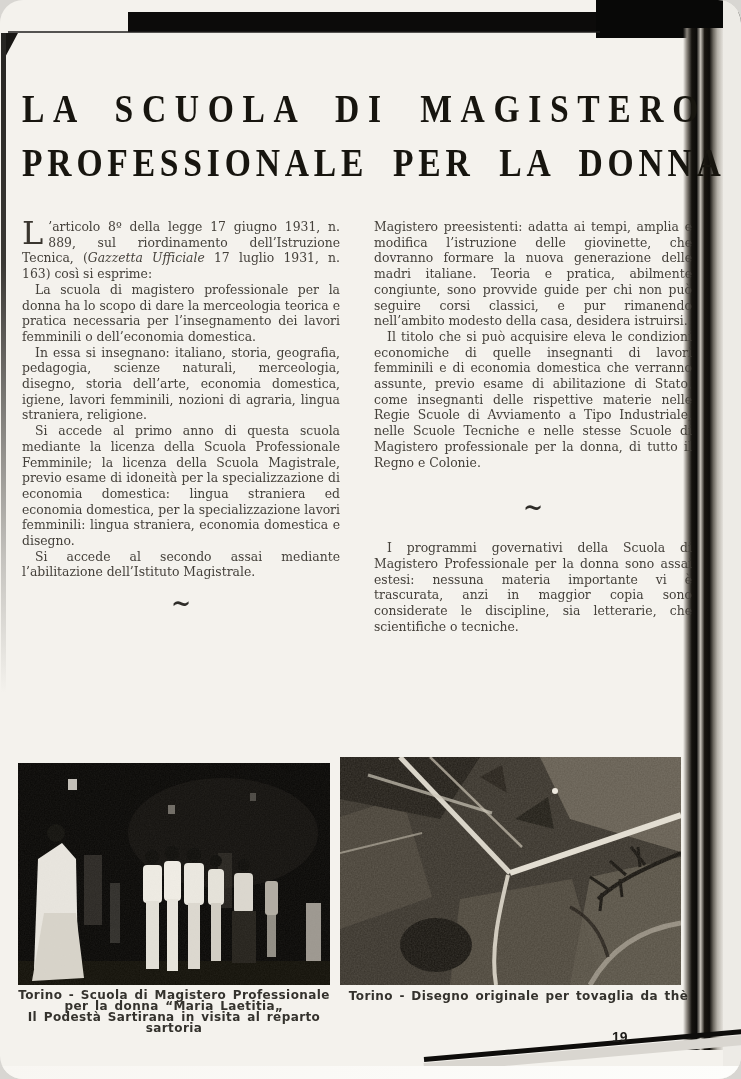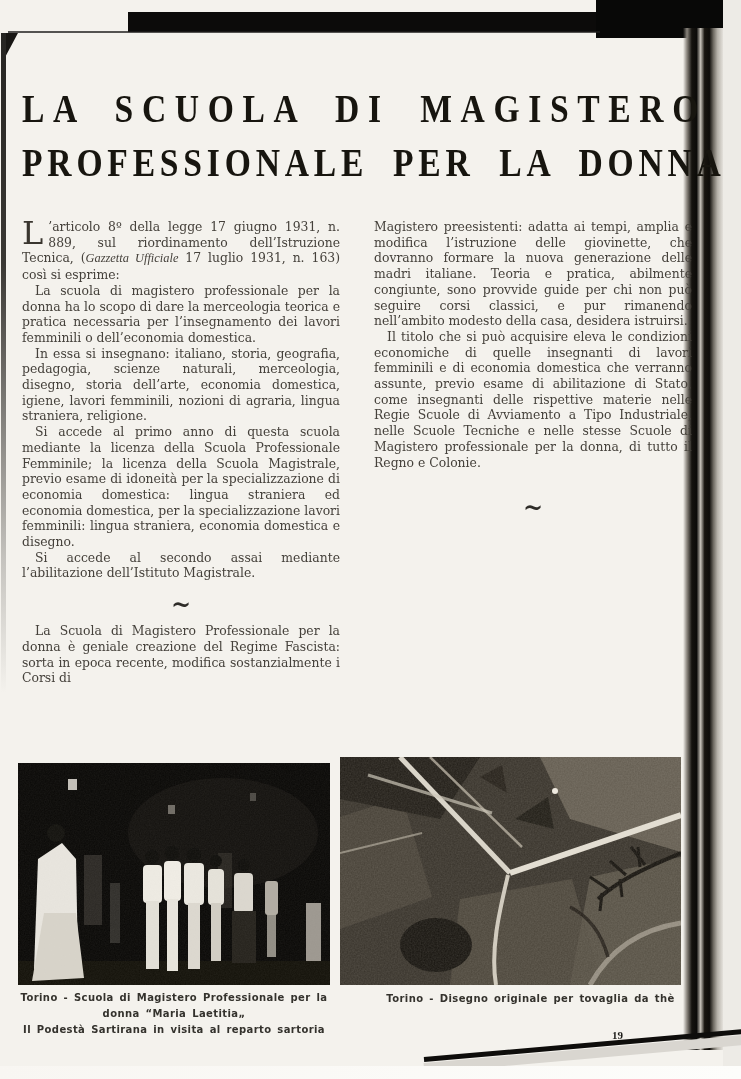--- a/index.html
+++ b/index.html
@@ -1,17 +1,17 @@
 <!DOCTYPE html>
 <html><head>
 <meta charset="utf-8">
 <style>
   html,body{margin:0;padding:0;background:#d8d6d2;}
   #scan{position:relative;width:741px;height:1079px;background:var(--paper,#f4f2ed);overflow:hidden;
-        font-family:"DejaVu Serif",serif;}
+        font-family:"DejaVu Serif",serif;border-radius:23px;}
   
   .top-bar{position:absolute;left:128px;top:12px;width:613px;height:20px;background:#0c0b0a;}
   .top-corner-block{position:absolute;left:596px;top:0;width:127px;height:38px;background:#080807;}
   .top-edge-line{position:absolute;left:8px;top:31px;width:592px;height:2px;background:#1f1e1c;opacity:.75;}
   .left-edge{position:absolute;left:1px;top:33px;width:5px;height:660px;
              background:linear-gradient(to bottom,#262522 0%,#3a3834 35%,rgba(58,56,52,.25) 80%,rgba(58,56,52,0) 100%);}
   .left-corner-wedge{position:absolute;left:2px;top:33px;width:16px;height:30px;background:#181714;
              clip-path:polygon(0 0,100% 0,0 100%);}
   .right-stripes{position:absolute;left:683px;top:28px;width:40px;height:1022px;
              background:linear-gradient(to right,rgba(130,125,118,0) 0%,#8a857d 10%,#15130f 22%,#0c0b09 34%,#c6c1b8 44%,#18150f 54%,#0f0d0a 66%,#6e6a62 76%,#b4b0a8 86%,#e4e1db 100%);}
@@ -32,32 +32,32 @@
   .columns{position:absolute;left:22px;top:219px;width:670px;display:flex;gap:34px;
            color:var(--ink,#45413b);}
   .col{width:318px;font-size:12.4px;line-height:15.7px;text-align:justify;}
   .col p{margin:0;text-indent:13px;}
   .col p.no-indent{text-indent:0;}
   .dropcap{float:left;font-size:32px;line-height:25px;padding:2px 5px 0 0;color:#3a362f;
            font-family:"DejaVu Serif",serif;}
   .tilde{ text-align:center;font-size:24px;font-weight:700;color:#2e2c28;line-height:14px;}
   .tilde.l{margin:16px 0 12px 0;}
   .tilde.r{margin:30px 0 26px 0;}
-  .it{font-style:italic;font-family:Liberation Serif, serif;}
+  .it{font-style:italic;}
   
   .photo{position:absolute;display:block;}
   .photoL{left:18px;top:763px;width:312px;height:222px;}
   .photoR{left:340px;top:757px;width:341px;height:228px;}
   .caption{position:absolute;text-align:center;font-family:"DejaVu Sans",sans-serif;
-           font-weight:700;font-size:10px;line-height:16px;letter-spacing:.4px;word-spacing:2px;color:#34322d;}
+           font-weight:700;font-size:12px;line-height:11px;letter-spacing:.4px;word-spacing:2px;color:#34322d;}
   .capL{left:18px;top:990px;width:312px;}
-  .capR{left:360px;top:991px;width:341px;}
+  .capR{left:348px;top:991px;width:341px;}
   
-  .pagenum{position:absolute;left:612px;top:1029px;font-family:Liberation Serif, serif;
-           font-weight:700;font-size:11px;color:#1e1d1a;text-align:right;}
+  .pagenum{position:absolute;left:612px;top:1029px;font-family:Liberation Sans, sans-serif;
+           font-weight:700;font-size:14px;color:#1e1d1a;text-align:right;}
 </style>
 </head>
 <body>
 
 <div id="scan" style="--paper: #f4f2ed; --ink: #45413b; --title-ink: #17150f;">
 
   <div class="top-bar"></div>
   <div class="top-corner-block"></div>
   <div class="top-edge-line"></div>
   <div class="left-corner-wedge"></div>
@@ -74,26 +74,26 @@
   </h1>
 
   <div class="columns">
     <div class="col">
       <p class="no-indent"><span class="dropcap">L</span><span>’articolo 8º della legge 17 giugno 1931, n. 889, sul riordinamento dell’Istruzione Tecnica, (</span><span class="it">Gazzetta Ufficiale</span><span> 17 luglio 1931, n. 163) così si esprime:</span></p>
       <p>La scuola di magistero professionale per la donna ha lo scopo di dare la merceologia teorica e pratica necessaria per l’insegnamento dei lavori femminili o dell’economia domestica.</p>
       <p>In essa si insegnano: italiano, storia, geografia, pedagogia, scienze naturali, merceologia, disegno, storia dell’arte, economia domestica, igiene, lavori femminili, nozioni di agraria, lingua straniera, religione.</p>
       <p>Si accede al primo anno di questa scuola mediante la licenza della Scuola Professionale Femminile; la licenza della Scuola Magistrale, previo esame di idoneità per la specializzazione di economia domestica: lingua straniera ed economia domestica, per la specializzazione lavori femminili: lingua straniera, economia domestica e disegno.</p>
       <p>Si accede al secondo assai mediante l’abilitazione dell’Istituto Magistrale.</p>
       <div class="tilde l">~</div>
-      <p>La Scuola di Magistero Professionale per la donna è geniale creazione del Regime Fascista: sorta in epoca recente, modifica sostanzialmente i Corsi di</p>
     </div>
     <div class="col">
       <p class="no-indent">Magistero preesistenti: adatta ai tempi, amplia e modifica l’istruzione delle giovinette, che dovranno formare la nuova generazione delle madri italiane. Teoria e pratica, abilmente congiunte, sono provvide guide per chi non può seguire corsi classici, e pur rimanendo nell’ambito modesto della casa, desidera istruirsi.</p>
       <p>Il titolo che si può acquisire eleva le condizioni economiche di quelle insegnanti di lavori femminili e di economia domestica che verranno assunte, previo esame di abilitazione di Stato, come insegnanti delle rispettive materie nelle Regie Scuole di Avviamento a Tipo Industriale, nelle Scuole Tecniche e nelle stesse Scuole di Magistero professionale per la donna, di tutto il Regno e Colonie.</p>
       <div class="tilde r">~</div>
+      <p>I programmi governativi della Scuola di Magistero Professionale per la donna sono assai estesi: nessuna materia importante vi è trascurata, anzi in maggior copia sono considerate le discipline, sia letterarie, che scientifiche o tecniche.</p>
     </div>
   </div>
 
   <svg class="photo photoL" viewBox="0 0 312 222" preserveAspectRatio="none">
     <defs>
       <filter id="grainL">
           <feTurbulence type="fractalNoise" baseFrequency="0.8" numOctaves="2"></feTurbulence>
         <feColorMatrix type="matrix" values="0 0 0 0 0.55 0 0 0 0 0.53 0 0 0 0 0.48 0 0 0 0.10 0"></feColorMatrix>
         </filter>
     </defs>

